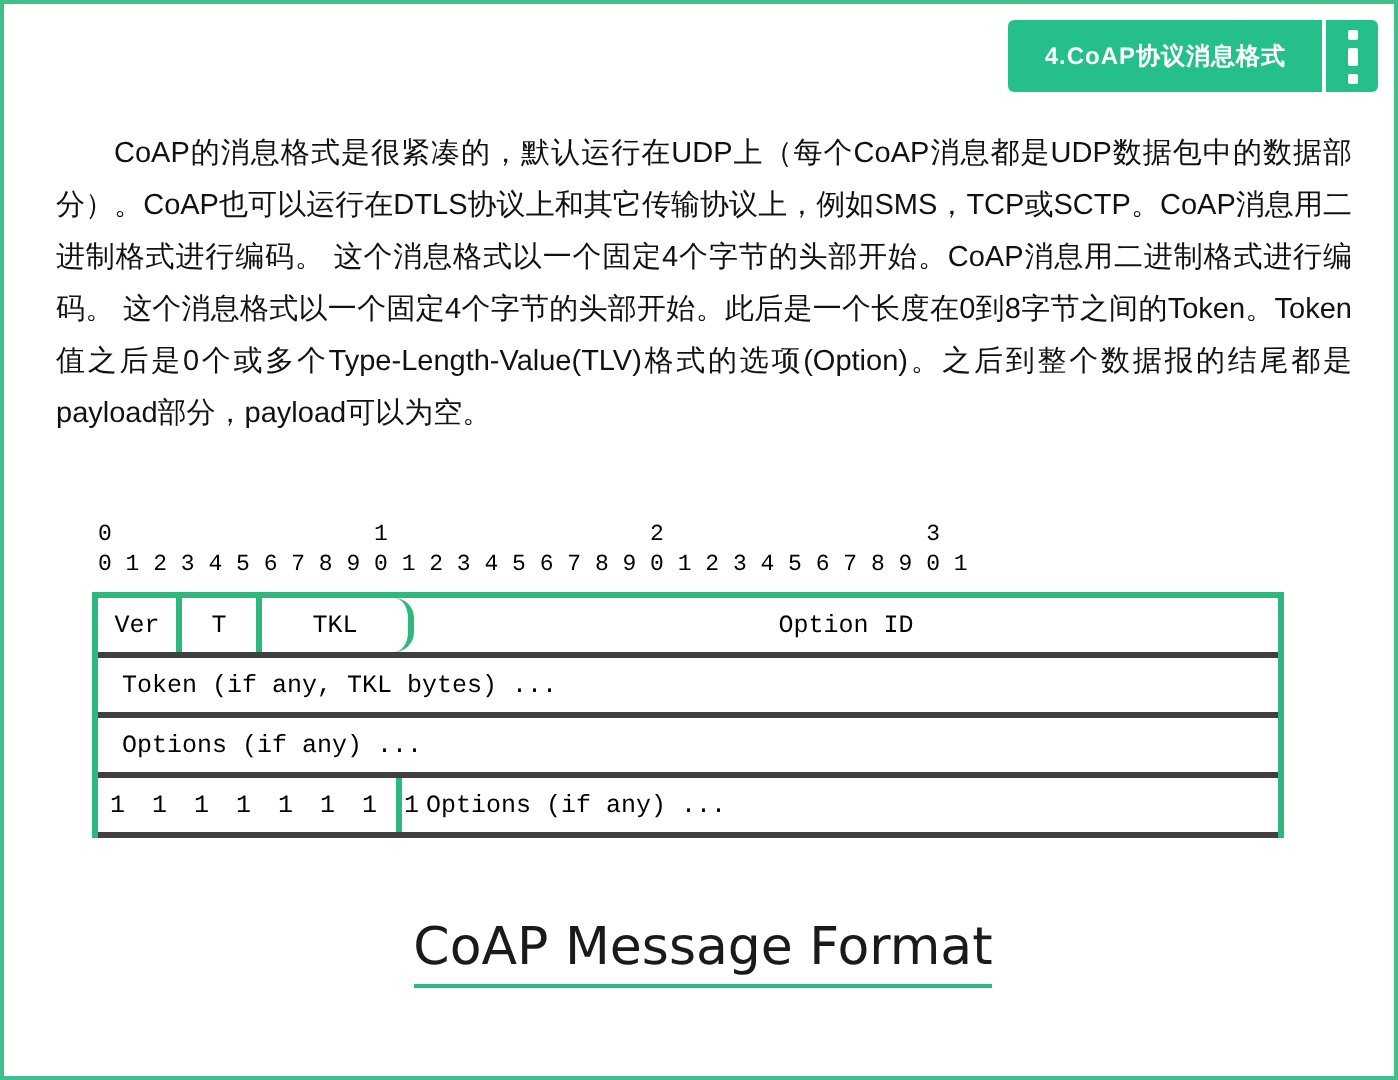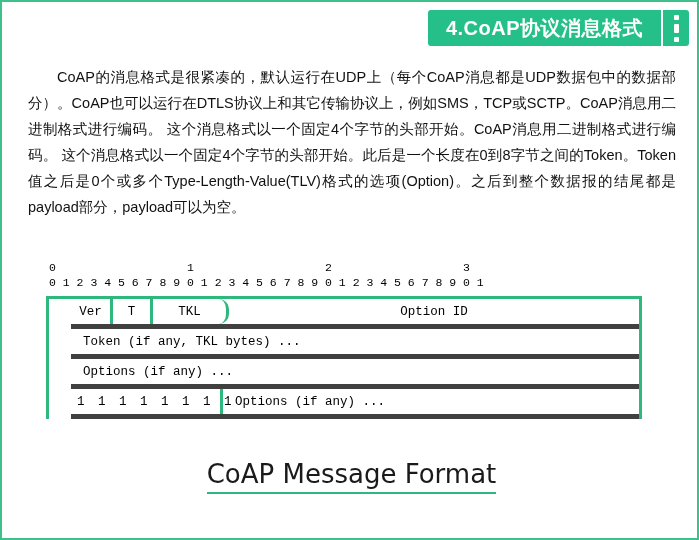--- a/index.html
+++ b/index.html
@@ -26,21 +26,21 @@
     position: absolute;
     top: 8px;
     right: 8px;
     display: flex;
     align-items: stretch;
     height: 36px;
   }
   .header-banner {
     background: #25c08a;
     color: #ffffff;
-    font-size: 20px;
+    font-size: 12px;
     font-weight: bold;
     display: flex;
     align-items: center;
     padding: 0 18px;
     border-radius: 3px 0 0 3px;
     letter-spacing: 0.5px;
   }
   .header-dots {
     background: #25c08a;
     width: 26px;
@@ -92,24 +92,23 @@
   
   .pkt {
     margin-top: 6px;
     width: 596px;
     border: 3px solid #2fb87e;
     border-bottom: none;
     box-sizing: border-box;
   }
   .pkt-row {
     display: flex;
-    border-bottom: 5px solid #404040;
+    border-bottom: 3px solid #404040;
     height: 30px;
     box-sizing: border-box;
-    margin-left: 22px;
   }
   .cell {
     font-family: "Liberation Mono", monospace;
     font-size: 12.5px;
     color: #000000;
     display: flex;
     align-items: center;
     justify-content: center;
     box-sizing: border-box;
     border-right: 3px solid #2fb87e;

